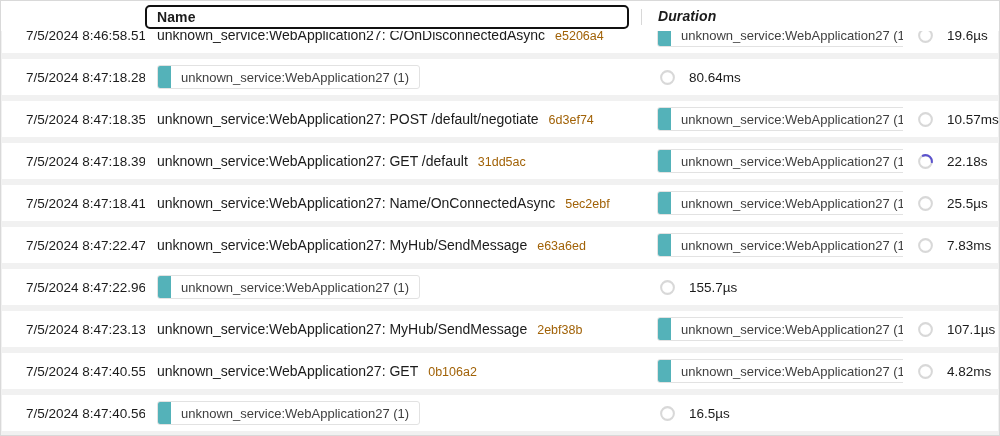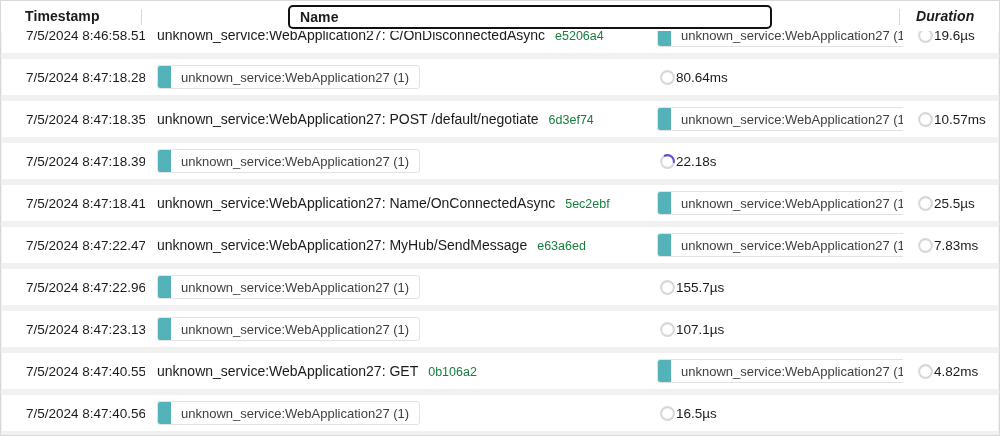--- a/index.html
+++ b/index.html
@@ -84,21 +84,21 @@
   .cell { overflow: hidden; white-space: nowrap; }
   .cell.ts {
     padding-left: 24px;
     font-size: 13.5px;
     color: #1b1b1b;
   }
   .cell.name { padding-left: 12px; font-size: 14px; color: #1b1b1b; }
   .trace-hash {
     margin-left: 10px;
     font-size: 12.5px;
-    color: #15803d;
+    color: #a16207;
   }
   .cell.spans { padding-left: 12px; }
   .badge {
     display: inline-flex;
     align-items: stretch;
     height: 24px;
     box-sizing: border-box;
     border: 1px solid #e2e2e2;
     border-radius: 3px;
     background: #ffffff;
@@ -114,38 +114,34 @@
     display: flex;
     align-items: center;
     padding: 0 10px;
     font-size: 13px;
     color: #3f3f3f;
   }
   .cell.dur {
     padding-left: 14px;
     display: flex;
     align-items: center;
-    gap: 0;
+    gap: 13px;
   }
   .dur-icon { width: 17px; height: 17px; display: inline-flex; }
   .dur-icon svg { width: 17px; height: 17px; }
   .dur-icon .arc { display: none; }
   .row.in-progress .dur-icon .arc { display: inline; }
   .dur-text { font-size: 13.5px; color: #1b1b1b; }
 </style>
 </head>
 <body>
 
 <div class="viewport">
 
   <div class="table-header grid-cols">
-    <div class="header-cell ts">
-      <span>Timestamp</span>
-      <span class="col-divider"></span>
-    </div>
     <div class="header-cell name">
       <div class="name-focus-ring">
         <span>Name</span>
       </div>
     </div>
     <div class="header-cell spans">
       <span>Spans</span>
       <span class="col-divider"></span>
     </div>
     <div class="header-cell dur">
@@ -209,20 +205,23 @@
         <svg viewBox="0 0 20 20">
           <circle cx="10" cy="10" r="7.5" fill="none" stroke="#d8d8d8" stroke-width="2.4"></circle>
           <circle class="arc" cx="10" cy="10" r="7.5" fill="none" stroke="#5b52ce" stroke-width="2.4" pathLength="100" stroke-dasharray="33 67" stroke-linecap="round" transform="rotate(-115 10 10)"></circle>
         </svg>
       </span>
       <span class="dur-text">10.57ms</span>
     </div>
   </div>
       <div class="row grid-cols in-progress">
     <div class="cell ts">7/5/2024 8:47:18.39...</div>
+    <div class="cell name">
+      <span class="trace-name">unknown_service:WebApplication27: GET /default</span><span class="trace-hash">31dd5ac</span>
+    </div>
     <div class="cell spans">
       <span class="badge">
         <span class="badge-swatch"></span>
         <span class="badge-label">unknown_service:WebApplication27 (1)</span>
       </span>
     </div>
     <div class="cell dur">
       <span class="dur-icon">
         <svg viewBox="0 0 20 20">
           <circle cx="10" cy="10" r="7.5" fill="none" stroke="#d8d8d8" stroke-width="2.4"></circle>
@@ -287,20 +286,23 @@
         <svg viewBox="0 0 20 20">
           <circle cx="10" cy="10" r="7.5" fill="none" stroke="#d8d8d8" stroke-width="2.4"></circle>
           <circle class="arc" cx="10" cy="10" r="7.5" fill="none" stroke="#5b52ce" stroke-width="2.4" pathLength="100" stroke-dasharray="33 67" stroke-linecap="round" transform="rotate(-115 10 10)"></circle>
         </svg>
       </span>
       <span class="dur-text">155.7µs</span>
     </div>
   </div>
       <div class="row grid-cols">
     <div class="cell ts">7/5/2024 8:47:23.13...</div>
+    <div class="cell name">
+      <span class="trace-name">unknown_service:WebApplication27: MyHub/SendMessage</span><span class="trace-hash">2ebf38b</span>
+    </div>
     <div class="cell spans">
       <span class="badge">
         <span class="badge-swatch"></span>
         <span class="badge-label">unknown_service:WebApplication27 (1)</span>
       </span>
     </div>
     <div class="cell dur">
       <span class="dur-icon">
         <svg viewBox="0 0 20 20">
           <circle cx="10" cy="10" r="7.5" fill="none" stroke="#d8d8d8" stroke-width="2.4"></circle>

